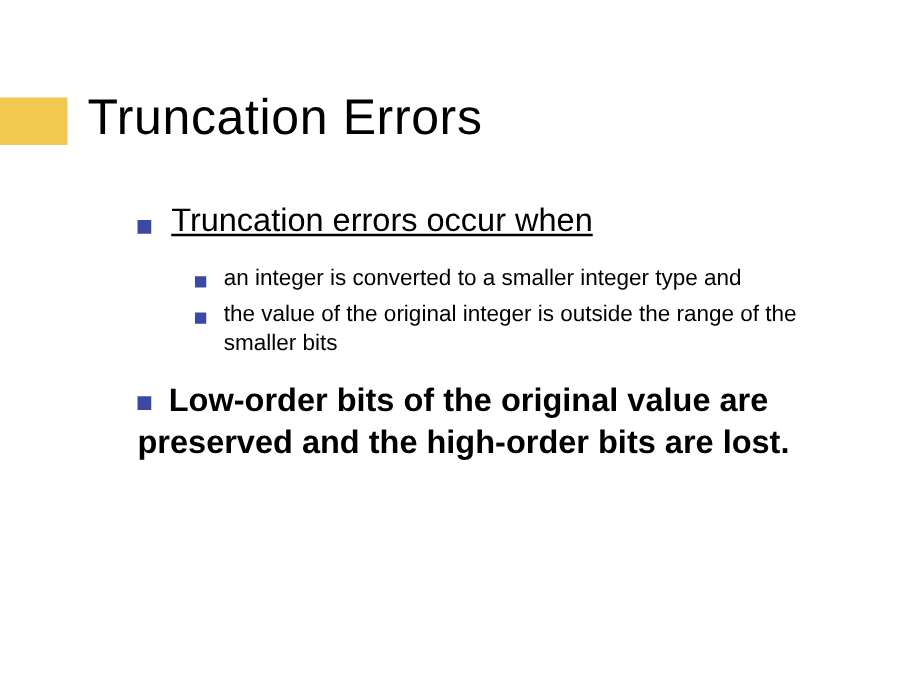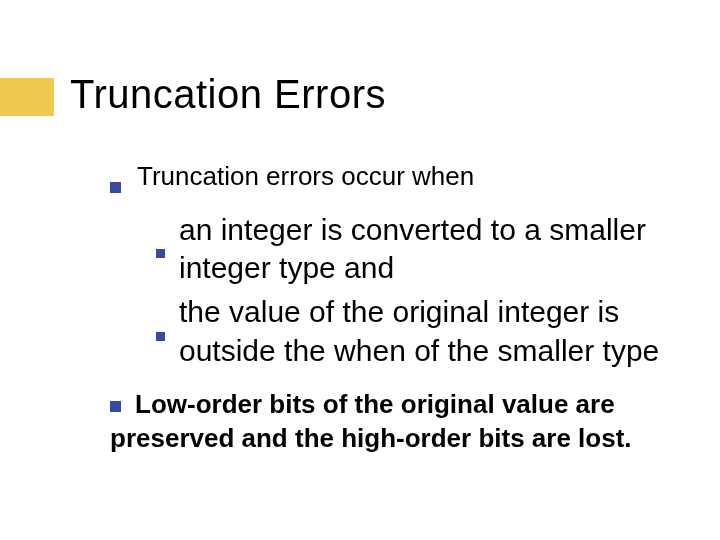--- a/index.html
+++ b/index.html
@@ -35,43 +35,44 @@
     letter-spacing: 0.5px;
   }
   .body {
     position: absolute;
     left: 110px;
     top: 160px;
     width: 560px;
   }
   .lvl1 {
     display: flex;
-    align-items: flex-end;
+    align-items: center;
     font-size: 26px;
     margin-bottom: 18px;
+    text-decoration: underline;
   }
   .lvl1 .bullet {
     width: 11px;
     height: 11px;
     background: #3a4aa3;
     margin-top: 11px;
     margin-right: 16px;
     flex: 0 0 auto;
   }
   .lvl1 .text {
     line-height: 1.25;
   }
   .lvl2-group {
     margin-left: 46px;
     margin-bottom: 18px;
   }
   .lvl2 {
     display: flex;
-    align-items: center;
-    font-size: 30px;
+    align-items: flex-start;
+    font-size: 18px;
     margin-bottom: 6px;
   }
   .lvl2 .bullet {
     width: 9px;
     height: 9px;
     background: #3a4aa3;
     margin-top: 10px;
     margin-right: 14px;
     flex: 0 0 auto;
   }
@@ -109,21 +110,21 @@
       <span class="text">Truncation errors occur when</span>
     </div>
 
     <div class="lvl2-group">
       <div class="lvl2">
         <span class="bullet"></span>
         <span class="text">an integer is converted to a smaller integer type and</span>
       </div>
       <div class="lvl2">
         <span class="bullet"></span>
-        <span class="text">the value of the original integer is outside the when of the smaller type</span>
+        <span class="text">the value of the original integer is outside the range of the smaller bits</span>
       </div>
     </div>
 
     <div class="lvl1-b">
       <span class="bullet-inline"></span><span>Low-order bits of the original value are preserved and the high-order bits are lost.</span>
     </div>
 
   </div>
 </div>
 

